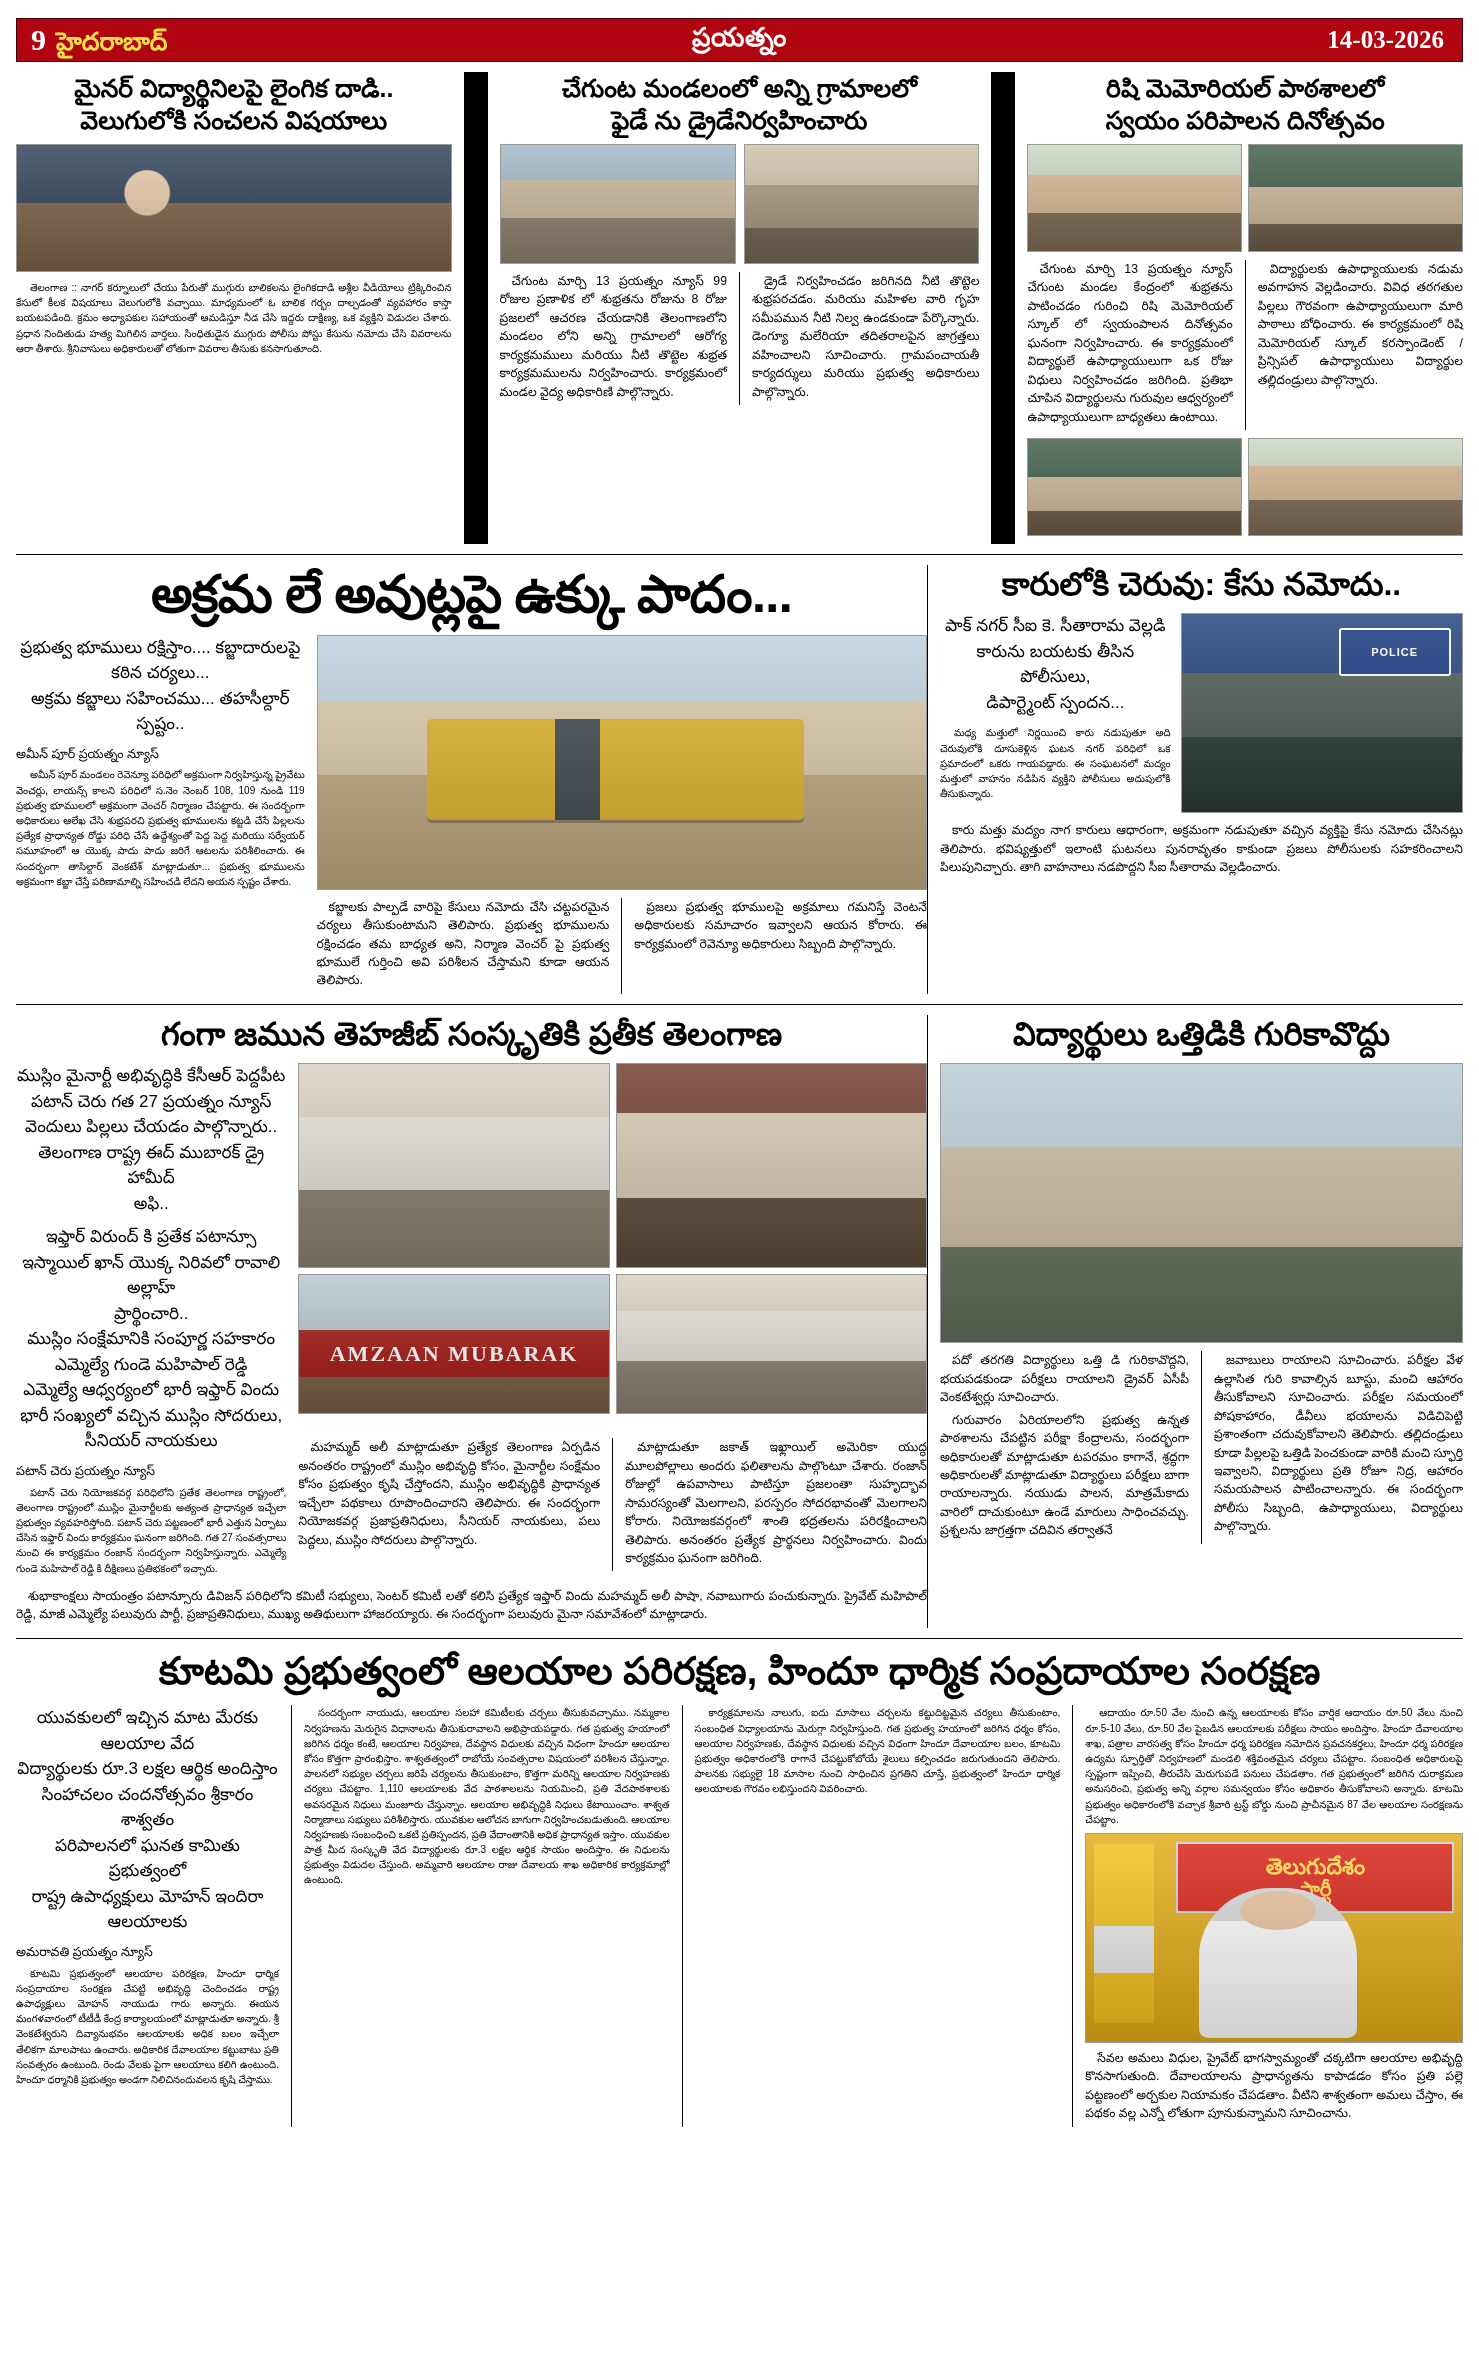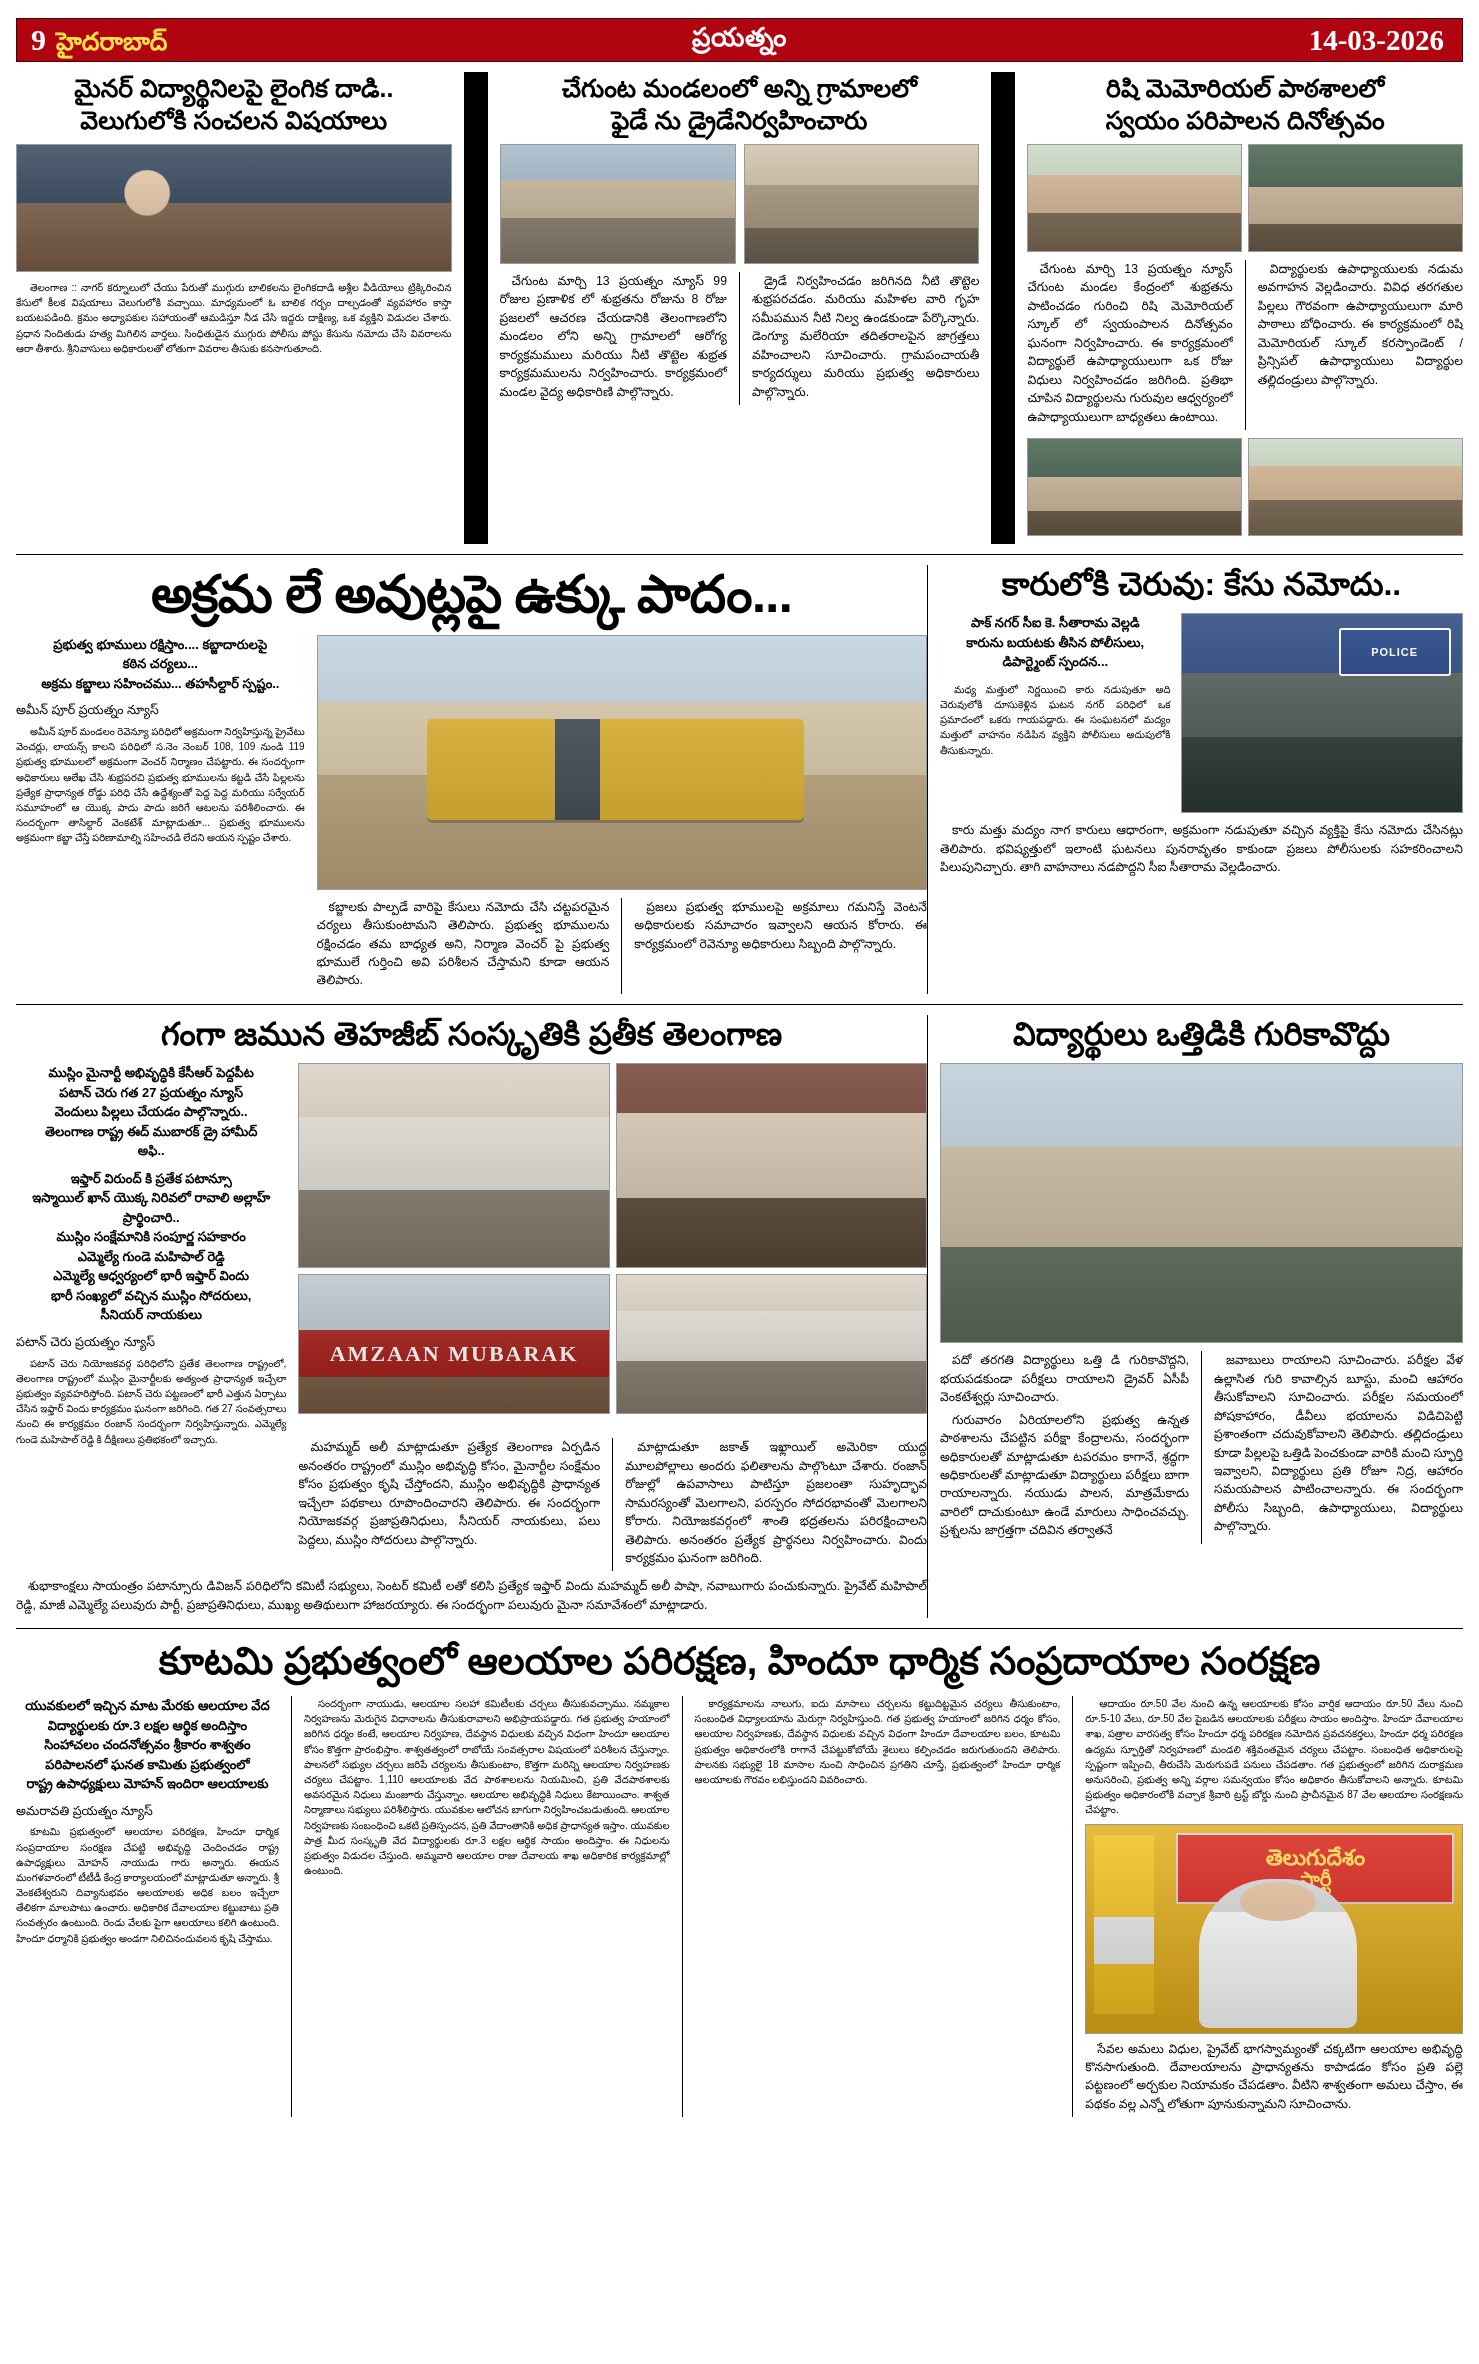--- a/index.html
+++ b/index.html
@@ -22,29 +22,29 @@
   .mh-left { display:flex; align-items:baseline; gap:10px; padding-left:14px; }
   .mh-pageno { color:#fff; font-size:30px; font-weight:bold; font-family:"Liberation Serif", serif; line-height:1; }
   .mh-city { color:#fde047; font-size:25px; font-weight:bold; line-height:1; }
   .mh-title {
     position:absolute; left:0; right:0; text-align:center;
     color:#fff; font-size:26px; font-weight:bold; letter-spacing:.5px;
     pointer-events:none;
   }
   .mh-date {
     margin-left:auto; padding-right:18px; color:#fff;
-    font-size:29px; font-weight:bold; font-family:"Liberation Serif", serif;
+    font-size:25px; font-weight:bold; font-family:"Liberation Serif", serif;
   }
 
   
   .hl-2 { font-size:25px; font-weight:bold; text-align:center; line-height:1.28; }
   .hl-big { font-size:52px; font-weight:bold; text-align:center; line-height:1.15; letter-spacing:-1px; }
   .hl-mid { font-size:32px; font-weight:bold; text-align:center; line-height:1.2; }
   .hl-band { font-size:38px; font-weight:bold; text-align:center; line-height:1.18; }
-  .kicker { font-size:13px; text-align:center; line-height:1.5;font-weight:bold; }
+  .kicker { font-size:17px; text-align:center; line-height:1.5; }
   .dateline { font-size:12.5px; line-height:1.5; margin:8px 0 4px; }
   .body-txt {
     font-size:10px; line-height:1.52; text-align:justify;
     hyphens:auto; word-spacing:-0.3px;
   }
   .body-txt p { margin:0 0 5px; text-indent:14px; }
   .cap { font-size:12.3px; line-height:1.5; text-align:justify; }
   .cap p { margin:0 0 4px; text-indent:12px; }
 
   hr.rule { border:0; border-top:1.5px solid #000; margin:10px 0; }

